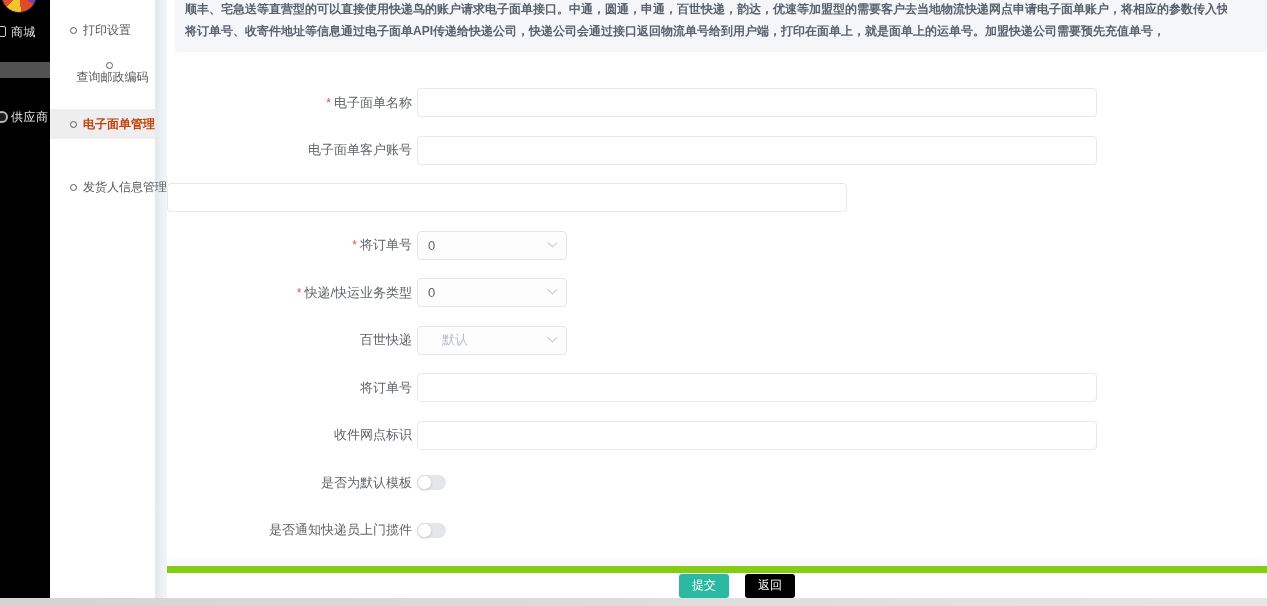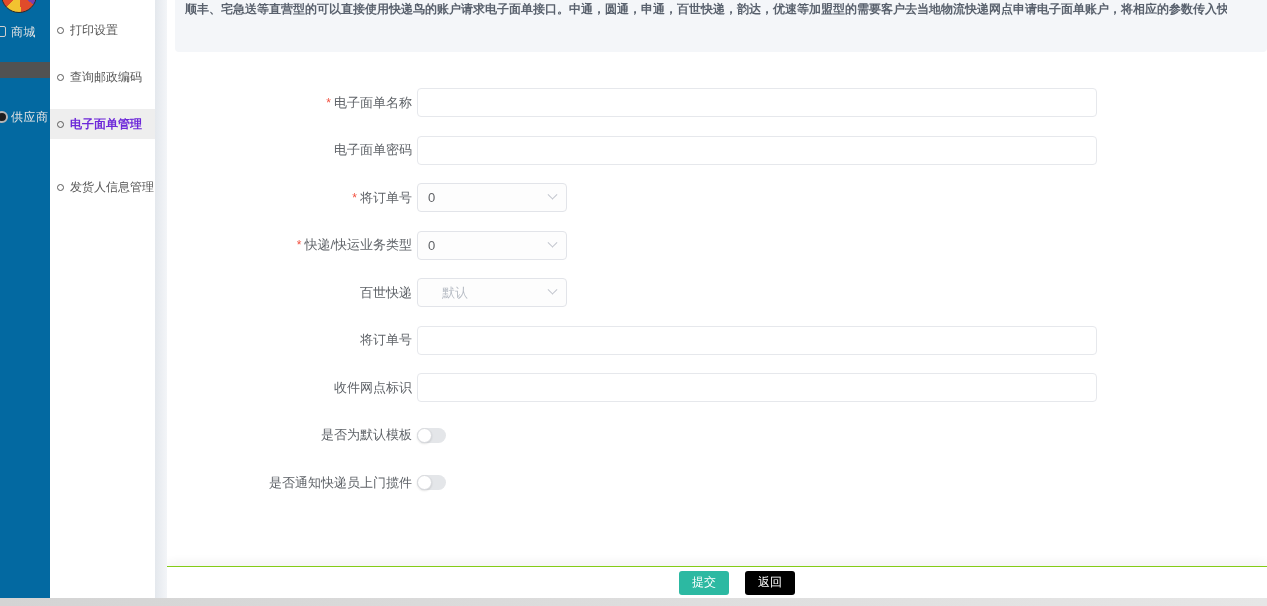--- a/index.html
+++ b/index.html
@@ -1,37 +1,37 @@
 <!DOCTYPE html>
 <html><head>
 <meta charset="utf-8">
 <style>
   * { margin:0; padding:0; box-sizing:border-box; }
   html,body { width:1267px; height:606px; background:#fff; font-family:"Liberation Sans","DejaVu Sans",sans-serif; }
   .screen { position:relative; width:1267px; height:606px; overflow:hidden; background:#fff; }
 
   
-  .sidebar { position:absolute; left:0; top:0; width:50px; height:598px; background:#0369a1; overflow:hidden; z-index:3; }
+  .sidebar { position:absolute; left:0; top:0; width:50px; height:598px; background:#000000; overflow:hidden; z-index:3; }
   .logo { position:absolute; left:1px; top:-23px; width:36px; height:36px; border-radius:50%;
           background:conic-gradient(#f2c230 0 12%, #2e63c9 12% 22%, #7b3fae 22% 34%, #e04b2a 34% 48%, #f2c230 48% 63%, #e04b2a 63% 72%, #7b3fae 72% 84%, #f2c230 84% 100%);
           border:1px solid #2c2c2c; }
   .side-item { position:absolute; left:0; width:50px; height:20px; display:flex; align-items:center; color:#e3e3e3; font-size:12px; cursor:pointer; }
   .side-item.store { top:22px; }
   .side-item.supplier { top:107px; }
   .side-band { position:absolute; left:0; top:62px; width:50px; height:16px; background:#525252; }
   .store-icon { position:absolute; left:-6px; top:4px; width:12px; height:11px; border:1.5px solid #cfcfcf; border-radius:2px; background:transparent; }
   .supplier-icon { position:absolute; left:-4px; top:4px; width:12px; height:12px; border-radius:50%; background:#1d1d1d; border:2px solid #b5b5b5; }
   .side-label { margin-left:11px; letter-spacing:.5px; }
 
   
   .submenu { position:absolute; left:50px; top:0; width:105px; height:598px; background:#ffffff; z-index:2; }
-  .submenu-item { position:absolute; left:0; width:105px; height:30px; display:flex; align-items:center; padding-left:7px; font-size:12px; color:#565656; cursor:pointer; white-space:nowrap; }
+  .submenu-item { position:absolute; left:0; width:105px; height:30px; display:flex; align-items:center; padding-left:20px; font-size:12px; color:#565656; cursor:pointer; white-space:nowrap; }
   .submenu-item .o-icon { width:7px; height:7px; border:1.5px solid #5a5a5a; border-radius:50%; margin-right:6px; flex:0 0 auto; }
-  .submenu-item.active { background:#eeeeee; color:#6d28d9; font-weight:bold; }
-  .mi-0 { top:15px; } .mi-1 { top:62px; } .mi-2 { top:109px; } .mi-3 { top:172px; }
+  .submenu-item.active { background:#eeeeee; color:#c2410c; font-weight:bold; }
+  .mi-0 { top:15px; } .mi-1 { top:62px;flex-direction:column; } .mi-2 { top:109px; } .mi-3 { top:172px; }
 
   
   .strip { position:absolute; left:155px; top:0; width:12px; height:598px; background:linear-gradient(to right,#e4e8ed,#f3f5f8); z-index:1; }
 
   
   .content { position:absolute; left:167px; top:0; width:1100px; height:598px; background:#fff; overflow:hidden; }
 
   .notice { position:absolute; left:8px; right:0; top:-18px; height:70px; background:#f4f6f9; border-radius:4px; padding:16px 40px 0 10px; }
   .notice p { font-size:12px; font-weight:bold; color:#59616d; line-height:22px; white-space:nowrap; overflow:hidden; }
 
@@ -41,21 +41,21 @@
   .req { color:#f2503f; margin-right:3px; font-size:12px; }
   .text-input { width:680px; height:29px; border:1px solid #e6e8ec; border-radius:4px; background:#fff; font-size:13px; color:#333; padding:0 10px; outline:none; font-family:"Liberation Sans",sans-serif; }
   .select-box { width:150px; height:29px; border:1px solid #e2e4e9; border-radius:4px; background:#fdfdfd; display:flex; align-items:center; justify-content:space-between; padding:0 10px; cursor:pointer; }
   .select-value { font-size:13px; color:#606266; }
   .select-value.muted { color:#b9bec6;margin-left:14px; }
   .chevron { width:7px; height:7px; border-right:1.5px solid #c0c4cc; border-bottom:1.5px solid #c0c4cc; transform:rotate(45deg) translate(-2px,-2px); }
   .switch { position:relative; width:29px; height:15px; border-radius:8px; background:#e4e6e9; cursor:pointer; flex:0 0 auto; }
   .switch .knob { position:absolute; left:0px; top:0px; width:15px; height:15px; border-radius:50%; background:#fff; border:1px solid #d8dade; box-shadow:0 1px 2px rgba(0,0,0,.12); }
 
   
-  .footer { position:absolute; left:0; right:0; top:566px; height:32px; background:#fff; border-top:1px solid #84cc16; box-shadow:0 -5px 8px rgba(0,0,0,.045); display:flex; justify-content:center; align-items:center; padding-left:40px; }
+  .footer { position:absolute; left:0; right:0; top:566px; height:32px; background:#fff; border-top:7px solid #84cc16; box-shadow:0 -5px 8px rgba(0,0,0,.045); display:flex; justify-content:center; align-items:center; padding-left:40px; }
   .btn { height:24px; padding:0 13px; border:none; border-radius:3px; color:#fff; font-size:12px; cursor:pointer; margin:0 8px; font-family:"Liberation Sans",sans-serif; }
 
   .bottom-strip { position:absolute; left:0; right:0; top:598px; height:8px; background:linear-gradient(to right,#d4d4d4,#e6e6e6); z-index:4; }
 </style>
 </head>
 <body>
 
 <div class="screen">
 
   <div class="sidebar">
@@ -89,37 +89,41 @@
       <span>发货人信息管理</span>
     </div>
   </div>
 
   <div class="strip"></div>
 
   <div class="content">
 
     <div class="notice">
       <p>顺丰、宅急送等直营型的可以直接使用快递鸟的账户请求电子面单接口。中通，圆通，申通，百世快递，韵达，优速等加盟型的需要客户去当地物流快递网点申请电子面单账户，将相应的参数传入快递鸟电子面单接口进行电子面单请求。</p>
+      <p>将订单号、收寄件地址等信息通过电子面单API传递给快递公司，快递公司会通过接口返回物流单号给到用户端，打印在面单上，就是面单上的运单号。加盟快递公司需要预先充值单号，</p>
     </div>
 
     <div class="form">
 
       <div class="form-row">
         <div class="label-col">
           <span class="req">*</span>
           <span>电子面单名称</span>
         </div>
         <input class="text-input" value="" style="">
       </div>
 
-
-      <div class="form-row">
-        <div class="label-col">
-          <span>电子面单密码</span>
-        </div>
+      <div class="form-row">
+        <div class="label-col">
+          <span>电子面单客户账号</span>
+        </div>
+        <input class="text-input" value="" style="">
+      </div>
+
+      <div class="form-row">
         <input class="text-input" value="" style="">
       </div>
 
       <div class="form-row">
         <div class="label-col">
           <span class="req">*</span>
           <span>将订单号</span>
         </div>
         <div class="select-box">
           <span class="select-value">0</span>

